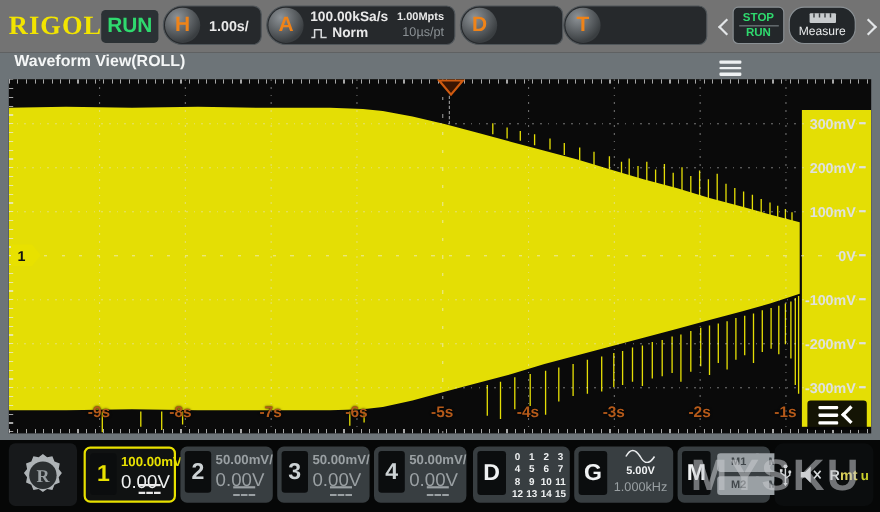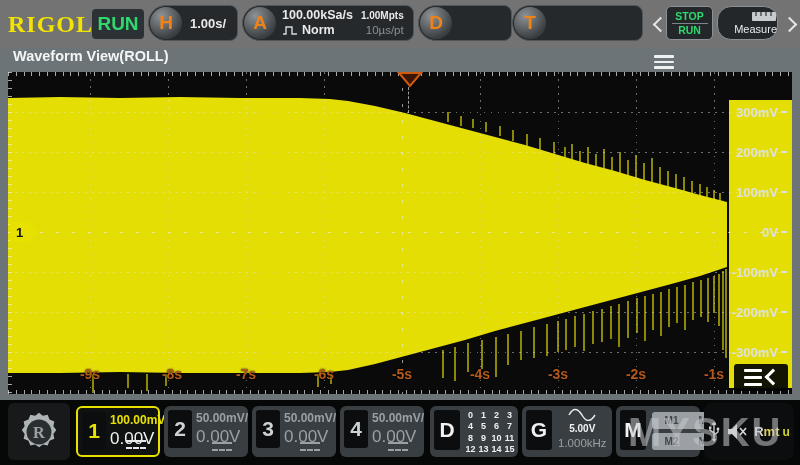--- a/index.html
+++ b/index.html
@@ -34,21 +34,21 @@
         border-bottom:2.5px solid #e3e6e8;}
   #chev-left{left:655px;transform:rotate(45deg);}
   #chev-right{left:784px;transform:rotate(225deg);}
   #stoprun{position:absolute;left:666px;top:6px;width:47px;height:34px;background:#23272a;
         border:1px solid #8a9094;border-radius:5px;display:flex;flex-direction:column;
         align-items:center;justify-content:center;box-sizing:border-box;}
   #stoprun .l1,#stoprun .l2{color:#2fd96e;font-size:10.5px;font-weight:bold;line-height:13px;width:80%;text-align:center;}
   #stoprun .l1{border-bottom:1px solid #7b8488;}
   #measure-btn{position:absolute;left:717px;top:6px;width:61px;height:34px;background:#23272a;
         border:1px solid #8a9094;border-radius:14px;display:flex;flex-direction:column;
-        align-items:flex-end;justify-content:center;box-sizing:border-box;gap:1px;}
+        align-items:center;justify-content:center;box-sizing:border-box;gap:1px;}
   #measure-btn span{color:#e9ebec;font-size:11px;}
 
   
   #wave-window{position:absolute;left:0;top:48px;width:800px;height:352px;background:#6d7478;}
   #titlebar{position:absolute;left:0;top:0;width:708px;height:24px;display:flex;align-items:flex-start;}
   #titlebar .t{color:#f4f6f6;font-size:14.5px;font-weight:bold;margin-left:13px;}
   #hamburger{position:absolute;right:34px;top:7px;display:flex;flex-direction:column;gap:3px;}
   #hamburger div{width:20px;height:2.5px;background:#eef1f2;border-radius:1px;}
 
   #plot{position:absolute;left:8px;top:24px;width:784px;height:322px;background:#0a0a0a;overflow:hidden;}
@@ -305,21 +305,21 @@
         <div class="hline" style="top: 240px;"></div>
         <div class="hline" style="top: 280px;"></div>
         <div class="vlabel" style="top: 32px;">300mV</div>
         <div class="vlabel" style="top: 72px;">200mV</div>
         <div class="vlabel" style="top: 112px;">100mV</div>
         <div class="vlabel" style="top: 152px;">0V</div>
         <div class="vlabel" style="top: 192px;">-100mV</div>
         <div class="vlabel" style="top: 232px;">-200mV</div>
         <div class="vlabel" style="top: 272px;">-300mV</div>
         <div class="tlabel" style="left: 82px; top: 294px;">-9s</div>
-        <div class="tlabel" style="left: 164px; top: 294px; text-align: center;">-8s</div>
+        <div class="tlabel" style="left: 156px; top: 294px; text-align: center;">-8s</div>
         <div class="tlabel" style="left: 238px; top: 294px;">-7s</div>
         <div class="tlabel" style="left: 316px; top: 294px;">-6s</div>
         <div class="tlabel" style="left: 394px; top: 294px;">-5s</div>
         <div class="tlabel" style="left: 472px; top: 294px;">-4s</div>
         <div class="tlabel" style="left: 550px; top: 294px;">-3s</div>
         <div class="tlabel" style="left: 628px; top: 294px;">-2s</div>
         <div class="tlabel" style="left: 706px; top: 294px;">-1s</div>
       </div>
   </div>
 

